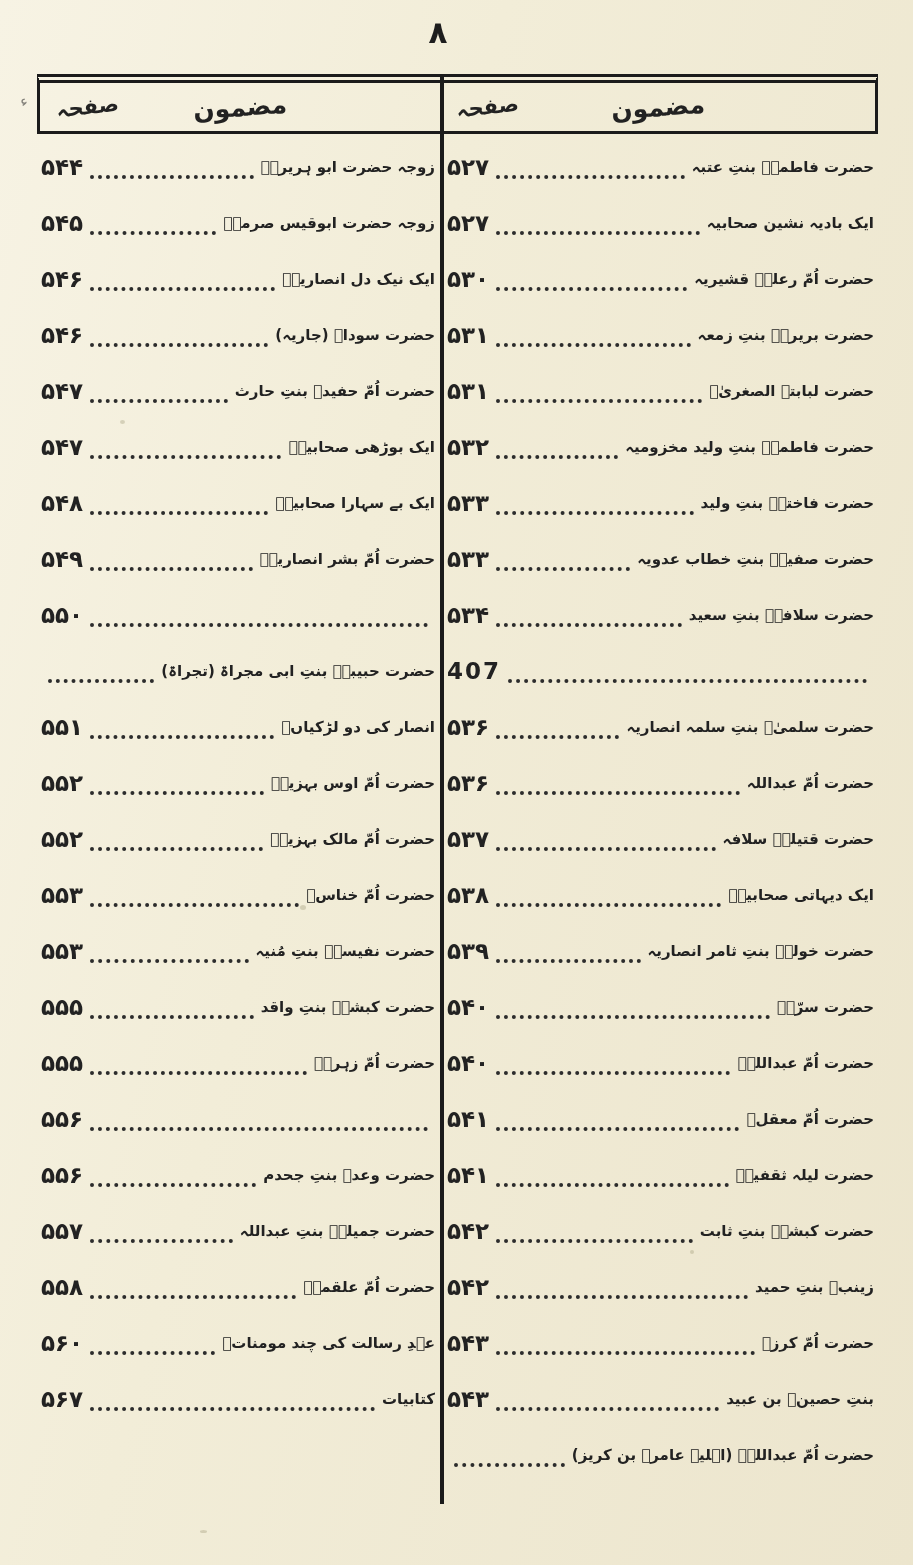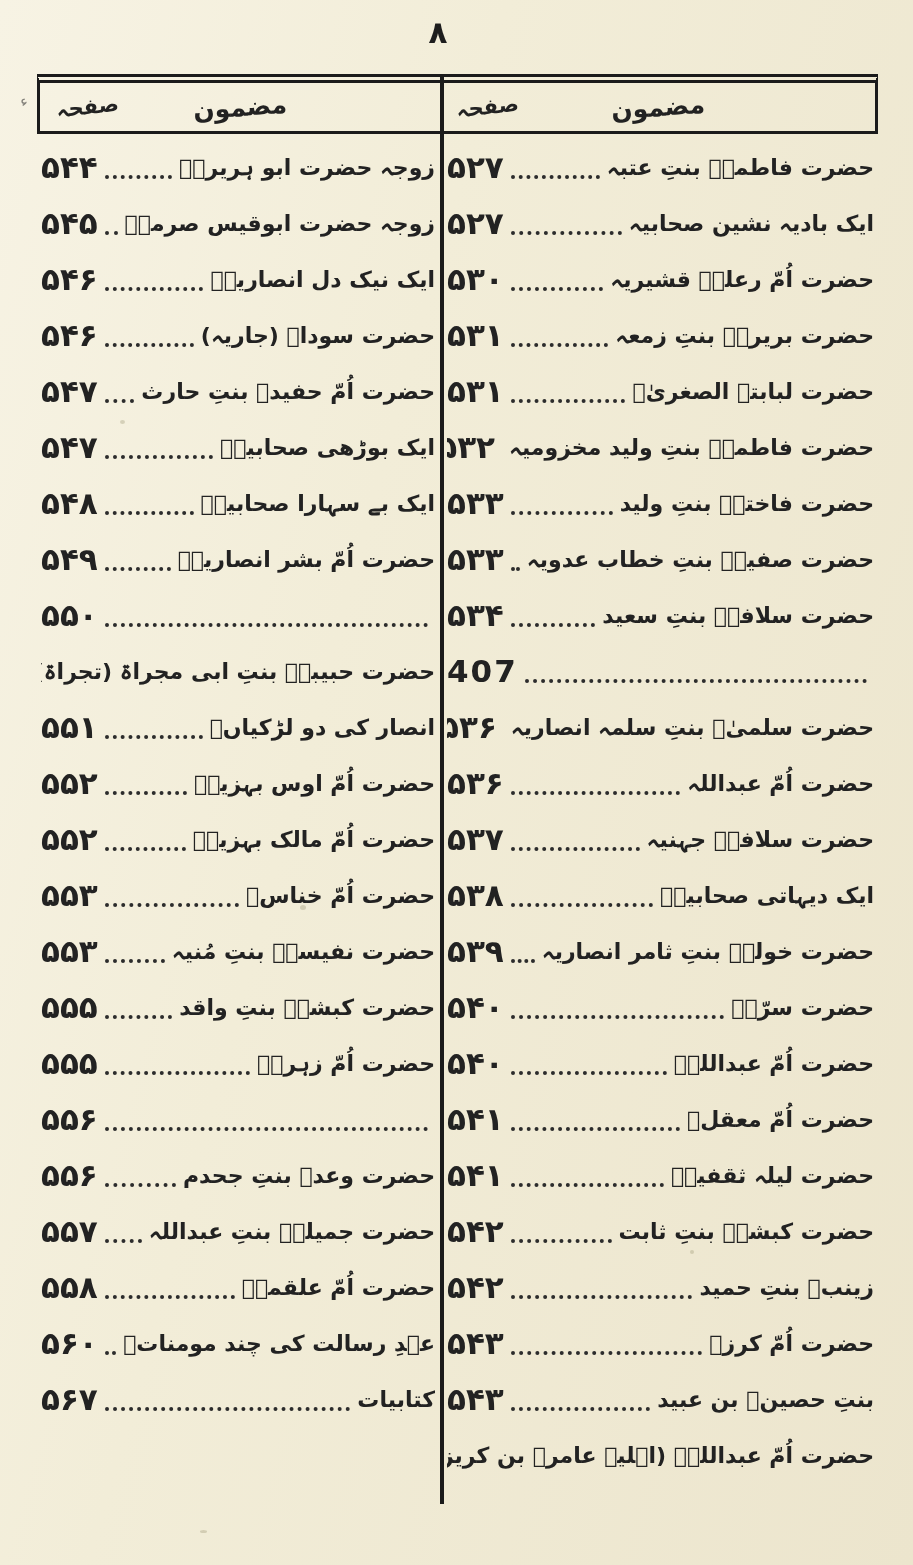--- a/index.html
+++ b/index.html
@@ -64,34 +64,34 @@
   .toc-col.left-col{left:41px;width:394px;}
   .row{
     height:56px;
     display:flex;
     direction:rtl;
     align-items:center;
     overflow:hidden;
   }
   .title{
     white-space:nowrap;
-    font-size:22px;
+    font-size:15px;
     font-weight:bold;
     flex-shrink:0;
     letter-spacing:0px;
   }
   .leader{
     flex:1 1 auto;
     min-width:0;
     border-bottom:4px dotted #2c2c2c;
     margin:0 7px;
     transform:translateY(10px);
   }
   .pageno{
-    font-size:31px;
+    font-size:23px;
     font-weight:bold;
     flex-shrink:0;
     letter-spacing:2px;
     direction:rtl;
   }
   .scan-mark{
     position:absolute;
     left:20px;top:92px;
     font-size:15px;
     opacity:.55;
@@ -173,21 +173,21 @@
       <span class="title">حضرت سلمیٰؓ بنتِ سلمہ انصاریہ</span>
       <span class="leader"></span>
       <span class="pageno">۵۳۶</span>
     </div>
     <div class="row">
       <span class="title">حضرت اُمّ عبداللہ</span>
       <span class="leader"></span>
       <span class="pageno">۵۳۶</span>
     </div>
     <div class="row">
-      <span class="title">حضرت سلافہؓ جہنیہ</span>
+      <span class="title">حضرت قتیلہؓ سلافہ</span>
       <span class="leader"></span>
       <span class="pageno">۵۳۷</span>
     </div>
     <div class="row">
       <span class="title">ایک دیہاتی صحابیہؓ</span>
       <span class="leader"></span>
       <span class="pageno">۵۳۸</span>
     </div>
     <div class="row">
       <span class="title">حضرت خولہؓ بنتِ ثامر انصاریہ</span>

